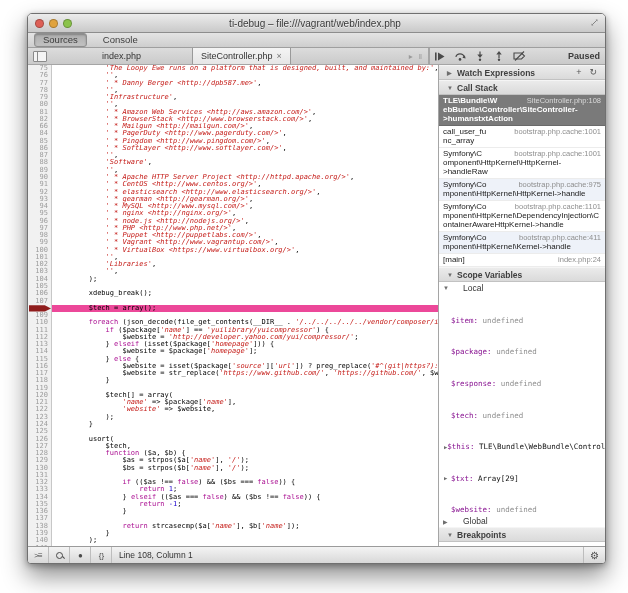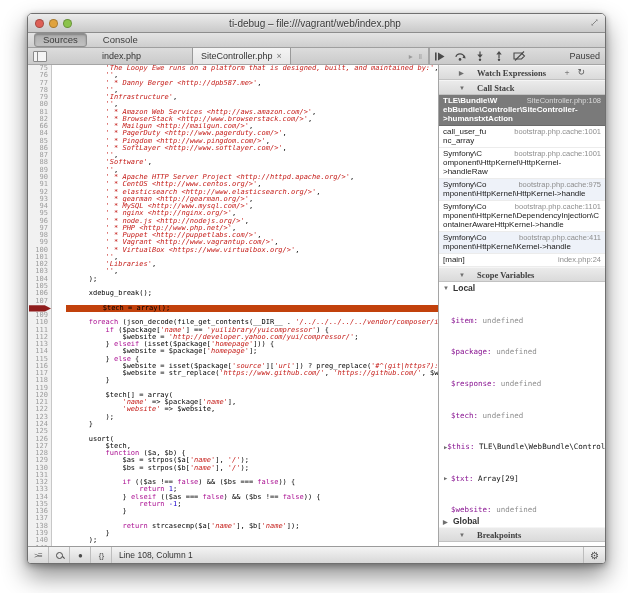--- a/index.html
+++ b/index.html
@@ -22,45 +22,45 @@
   .filetabs{flex:1 1 auto;display:flex;align-items:stretch;overflow:hidden;gap:43px;}
   .navicon{width:12px;height:9px;border:1px solid #8a8a8a;margin:3px 4px 0 5px;background:#f4f4f4;position:relative;border-radius:1px;}
   .navicon:before{content:"";position:absolute;left:3px;top:0;bottom:0;width:1px;background:#8a8a8a;}
   .ftab{display:flex;align-items:center;font-size:9px;color:#333;padding:0 8px;gap:4px;}
   .ftab.active{background:linear-gradient(#f4f4f4,#e6e6e6);border-left:1px solid #9a9a9a;border-right:1px solid #9a9a9a;}
   .ftab .close{color:#777;font-size:9px;}
   .tabspacer{flex:1;}
   .tinyicons{display:flex;align-items:center;gap:6px;padding:0 6px;color:#9a9a9a;font-size:8px;border-right:1px solid #a5a5a5;}
   .sb-controls{flex:0 0 166px;display:flex;align-items:center;border-left:1px solid #a5a5a5;padding:0 5px 0 4px;gap:9px;}
   .dbgbtn{display:flex;align-items:center;}
-  .paused{margin-left:auto;font-size:9px;font-weight:normal;color:#3c3c3c;}
+  .paused{margin-left:auto;font-size:9px;font-weight:bold;color:#3c3c3c;}
   
   .main{flex:1 1 auto;display:flex;overflow:hidden;}
   .editor{flex:1 1 auto;overflow:hidden;background:#fff;}
   .cl{display:flex;height:7.28px;line-height:7.3px;font-family:"DejaVu Sans Mono",monospace;font-size:7px;white-space:pre;}
   .ln{flex:0 0 20px;text-align:right;padding-right:3px;color:#9b9b9b;background:#f1f1f1;border-right:1px solid #c7c7c7;position:relative;}
   .ct{flex:1 1 auto;padding-left:3px;overflow:hidden;}
-  .cl.hl .ct{background:#c2410c;margin-left:14px;}
+  .cl.hl .ct{background:#ec4899;}
   .bpmark{position:absolute;left:1px;right:0px;top:0.5px;bottom:0.5px;background:#8f1d1d;-webkit-clip-path:polygon(0 0,72% 0,100% 50%,72% 100%,0 100%);clip-path:polygon(0 0,72% 0,100% 50%,72% 100%,0 100%);}
   .tok-p{color:#000;} .tok-s{color:#c41a16;font-style:italic;} .tok-k{color:#aa0d91;} .tok-d{color:#1c00cf;}
   
   .sidebar{flex:0 0 166px;border-left:1px solid #a5a5a5;background:#fff;display:flex;flex-direction:column;overflow:hidden;font-size:8px;}
-  .shead{flex:0 0 13px;background:linear-gradient(#ebebeb,#dadada);border-bottom:1px solid #c2c2c2;border-top:1px solid #f5f5f5;display:flex;align-items:center;padding:0 20px;font-weight:bold;color:#3f3f3f;font-size:8.5px;gap:11px;font-family:Liberation Serif, serif;}
+  .shead{flex:0 0 13px;background:linear-gradient(#ebebeb,#dadada);border-bottom:1px solid #c2c2c2;border-top:1px solid #f5f5f5;display:flex;align-items:center;padding:0 8px;font-weight:bold;color:#3f3f3f;font-size:8.5px;gap:3px;}
   .tri{color:#6f6f6f;font-size:6px;width:7px;display:inline-block;}
   .shead .right{margin-left:auto;display:flex;gap:8px;color:#555;font-weight:normal;}
   .shead .right span{font-size:9px;line-height:9px;}
   .frames{flex:0 0 auto;}
   .frame{padding:1px 4px 2px 4px;border-bottom:1px solid #ececec;overflow:hidden;}
   .frame .floc{float:right;color:#8e8e8e;font-size:7.5px;padding-left:4px;margin-left:24px;}
   .frame .ffn{color:#1a1a1a;overflow-wrap:break-word;word-wrap:break-word;line-height:9px;}
   .frame.sel{background:#7a7a7a;border-bottom:1px solid #6a6a6a;}
   .frame.sel .ffn{color:#fff;font-weight:bold;}
   .frame.sel .floc{color:#d9d9d9;}
   .frame.alt{background:#eef2f9;}
-  .scoperow{padding:1px 4px;font-weight:bold;color:#333;display:flex;gap:3px;align-items:center;font-size:8.5px;}
+  .scoperow{padding:1px 4px;font-weight:normal;color:#333;display:flex;gap:13px;align-items:center;font-size:8.5px;}
   .vrow{padding:0.8px 4px 0.8px 12px;font-family:"DejaVu Sans Mono",monospace;font-size:7.5px;white-space:nowrap;overflow:hidden;display:flex;align-items:center;margin-top:21px;}
   .vrow .tri{font-size:5.5px;width:7px;margin-left:-7px;}
   .vname{color:#881391;}
   .vval{color:#111;}
   .vval.undef{color:#8e8e8e;}
   .emptymsg{padding:4px 0;text-align:center;color:#9a9a9a;font-style:italic;font-size:8px;border-bottom:1px solid #ececec;}
   .sb-fill{flex:1 1 auto;background:#fff;}
   
   .statusbar{height:16px;flex:0 0 16px;background:linear-gradient(#f4f4f4,#d8d8d8);border-top:1px solid #9b9b9b;display:flex;align-items:center;}
   .sbtn{display:flex;align-items:center;justify-content:center;width:20px;height:100%;border-right:1px solid #bdbdbd;color:#4a4a4a;}

